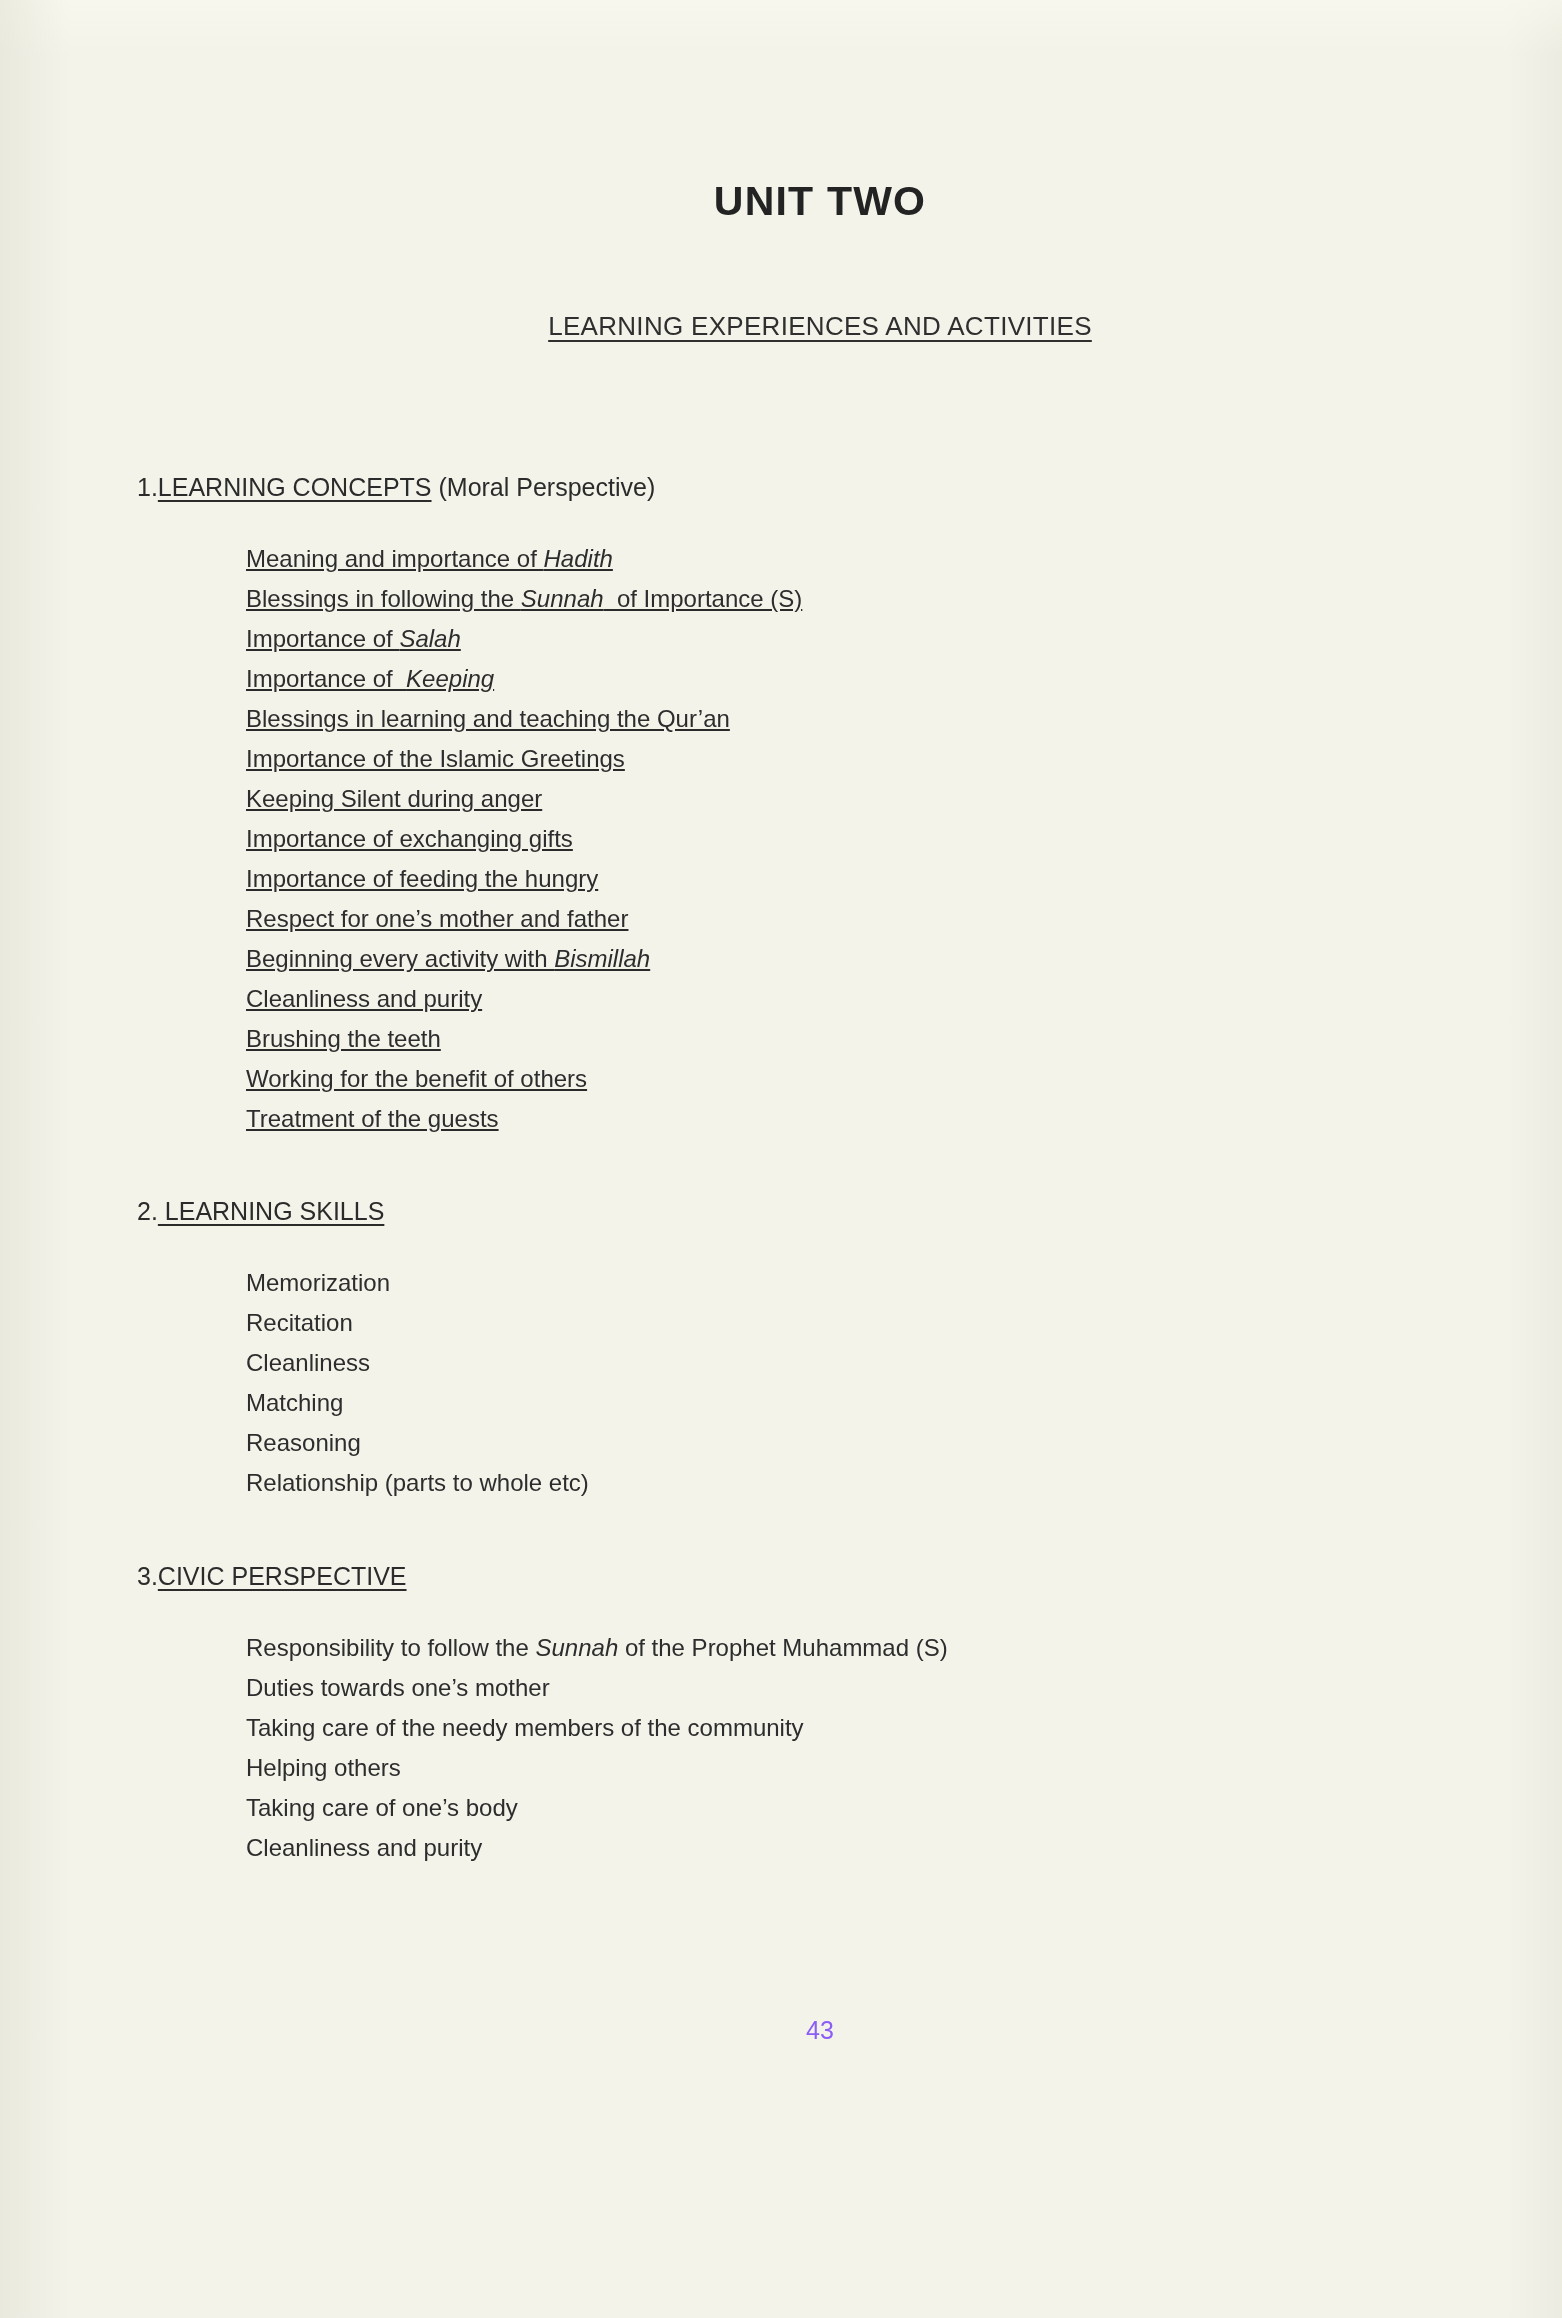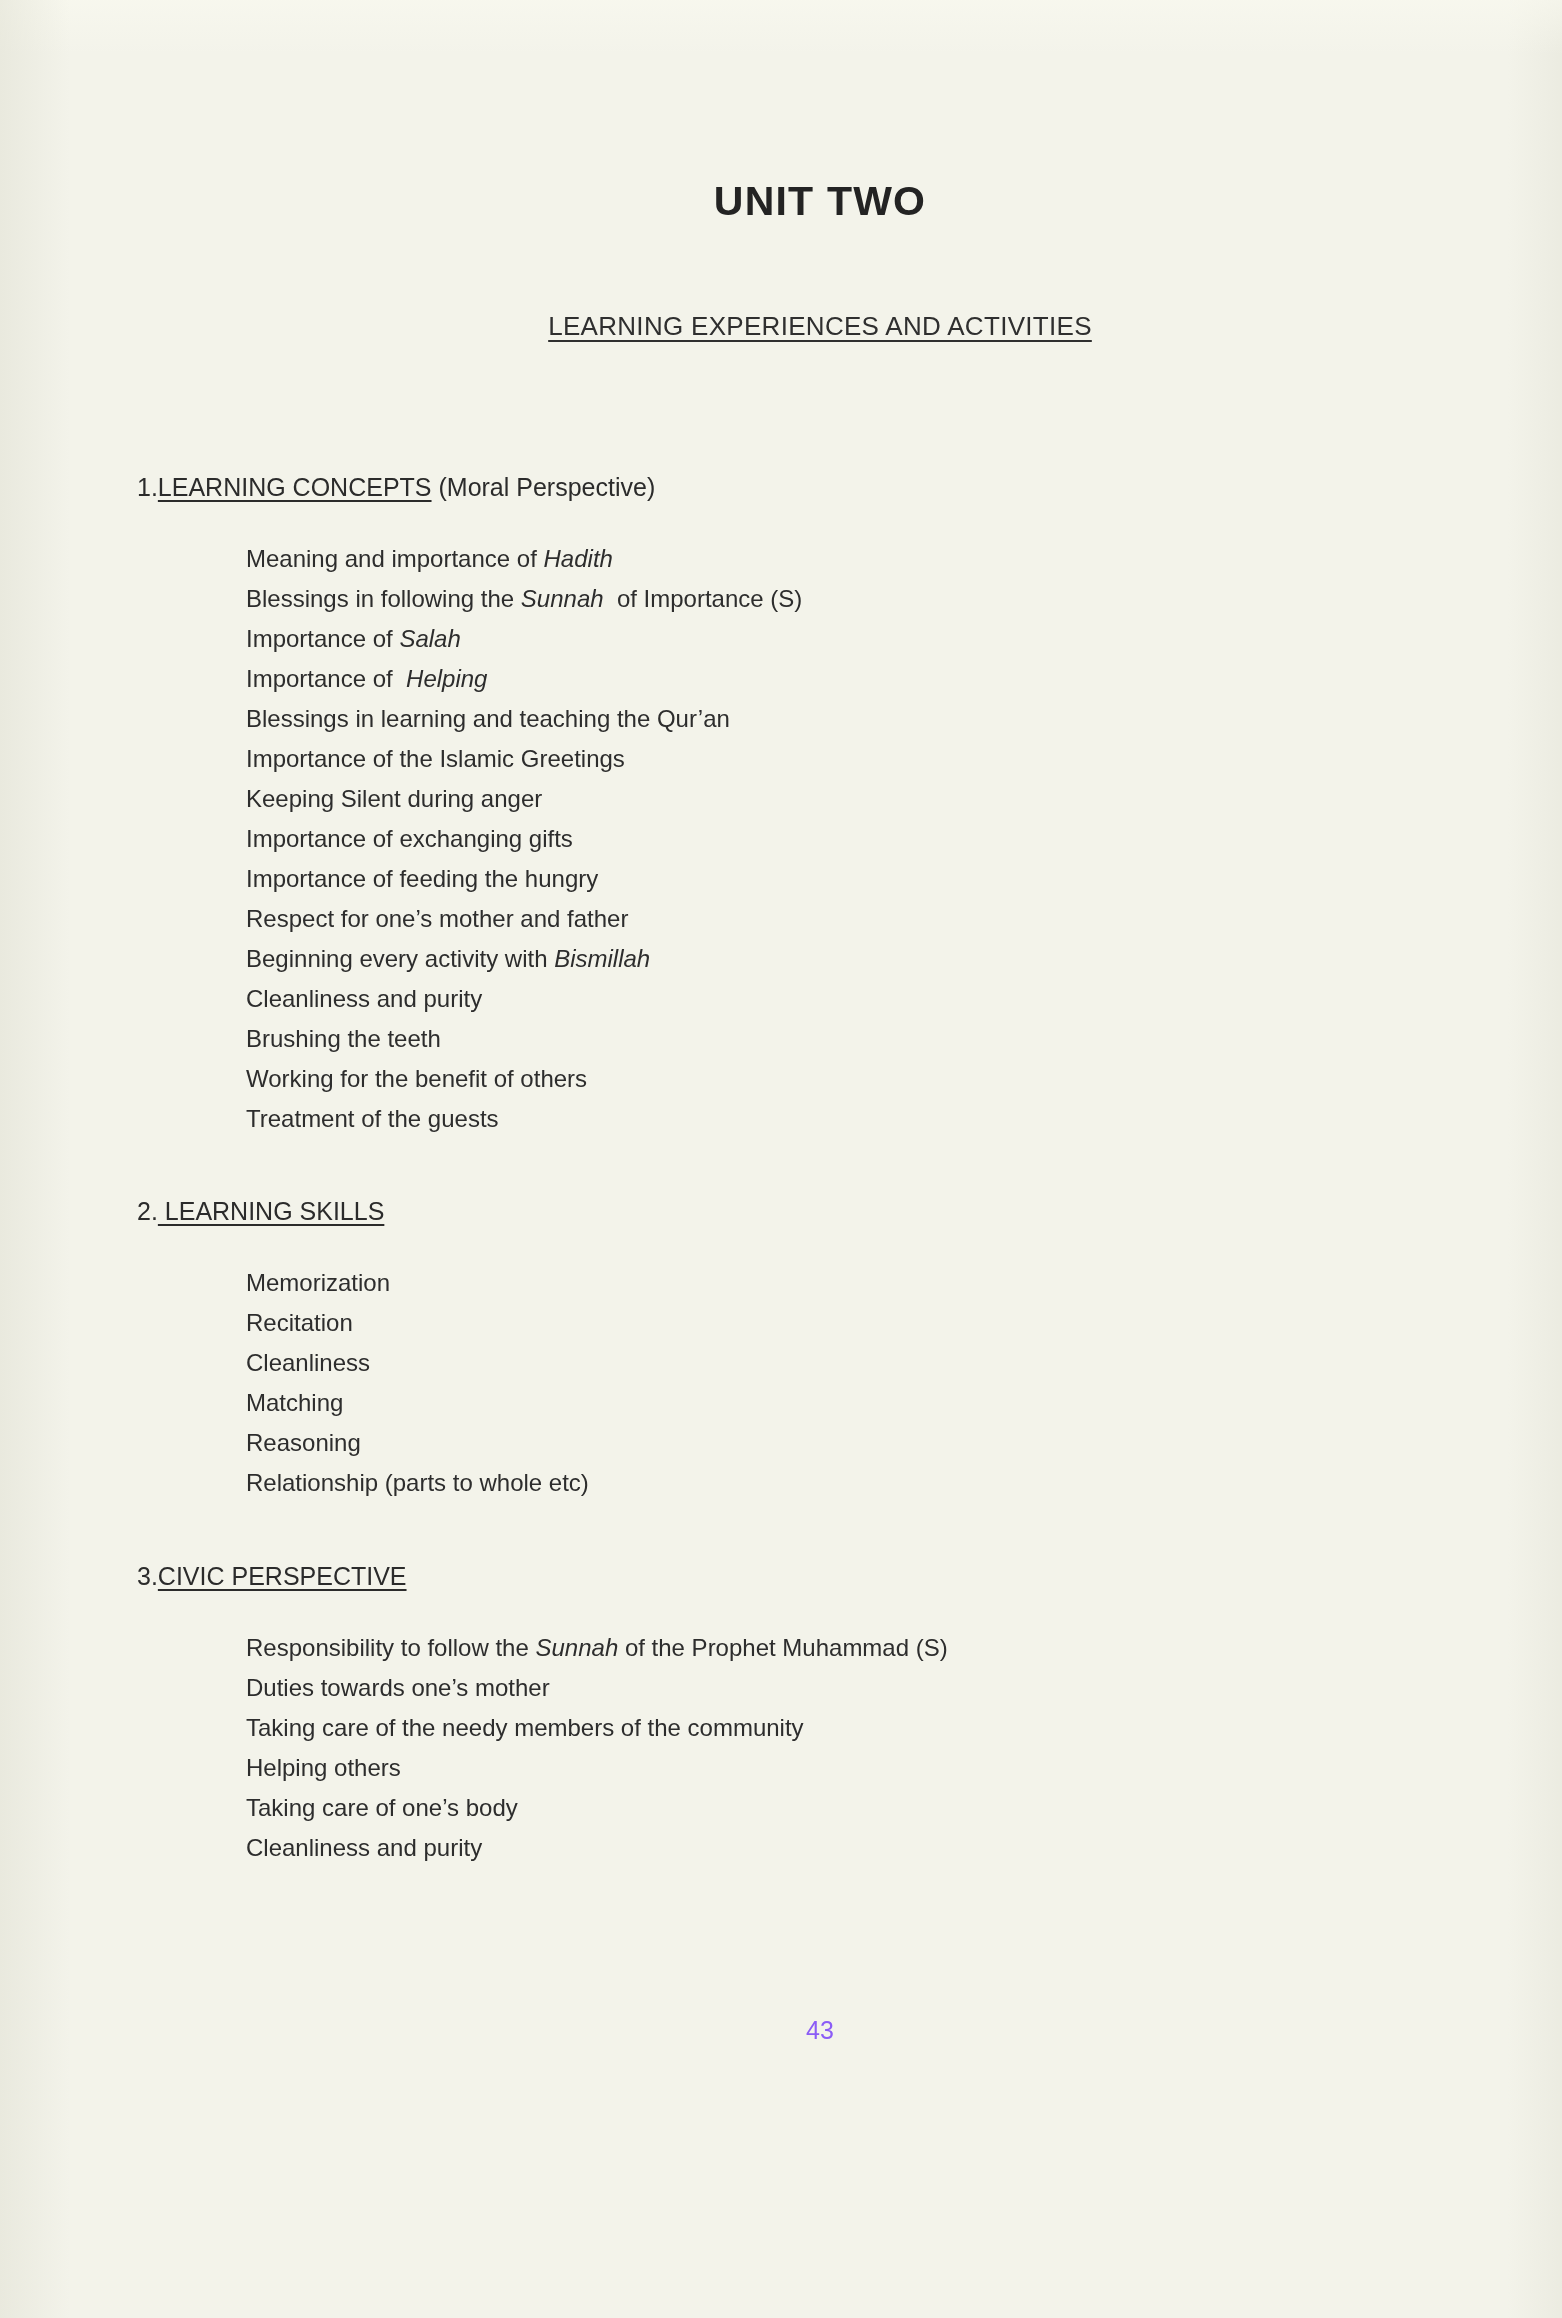--- a/index.html
+++ b/index.html
@@ -89,21 +89,21 @@
     font-size: 24px;
     line-height: 40px;
     color: #2d2d2d;
     white-space: pre-wrap;
   }
   .item-list li i {
     font-style: italic;
   }
 
   #sec1 { top: 473px; }
-  #sec1 .item-list { margin-top: 37px; }
+  #sec1 .item-list { margin-top: 37px; text-decoration: underline; }
 
   #sec2 { top: 1197px; }
   #sec2 .item-list { margin-top: 37px; }
 
   #sec3 { top: 1562px; }
   #sec3 .item-list { margin-top: 37px; }
 
   .page-number {
     position: absolute;
     top: 2016px;
@@ -125,21 +125,21 @@
     <div class="subtitle">
       <span>LEARNING EXPERIENCES AND ACTIVITIES</span>
     </div>
 
     <div class="section" id="sec1">
       <div class="section-heading"><span>1.</span><span class="u">LEARNING CONCEPTS</span><span> (Moral Perspective)</span></div>
       <ul class="item-list">
         <li><span>Meaning and importance of </span><i>Hadith</i><span></span></li>
         <li><span>Blessings in following the </span><i>Sunnah</i><span>  of Importance (S)</span></li>
         <li><span>Importance of </span><i>Salah</i><span></span></li>
-        <li><span>Importance of  </span><i>Helping</i><span></span></li>
+        <li><span>Importance of  </span><i>Keeping</i><span></span></li>
         <li><span>Blessings in learning and teaching the Qur’an</span><i></i><span></span></li>
         <li><span>Importance of the Islamic Greetings</span><i></i><span></span></li>
         <li><span>Keeping Silent during anger</span><i></i><span></span></li>
         <li><span>Importance of exchanging gifts</span><i></i><span></span></li>
         <li><span>Importance of feeding the hungry</span><i></i><span></span></li>
         <li><span>Respect for one’s mother and father</span><i></i><span></span></li>
         <li><span>Beginning every activity with </span><i>Bismillah</i><span></span></li>
         <li><span>Cleanliness and purity</span><i></i><span></span></li>
         <li><span>Brushing the teeth</span><i></i><span></span></li>
         <li><span>Working for the benefit of others</span><i></i><span></span></li>

